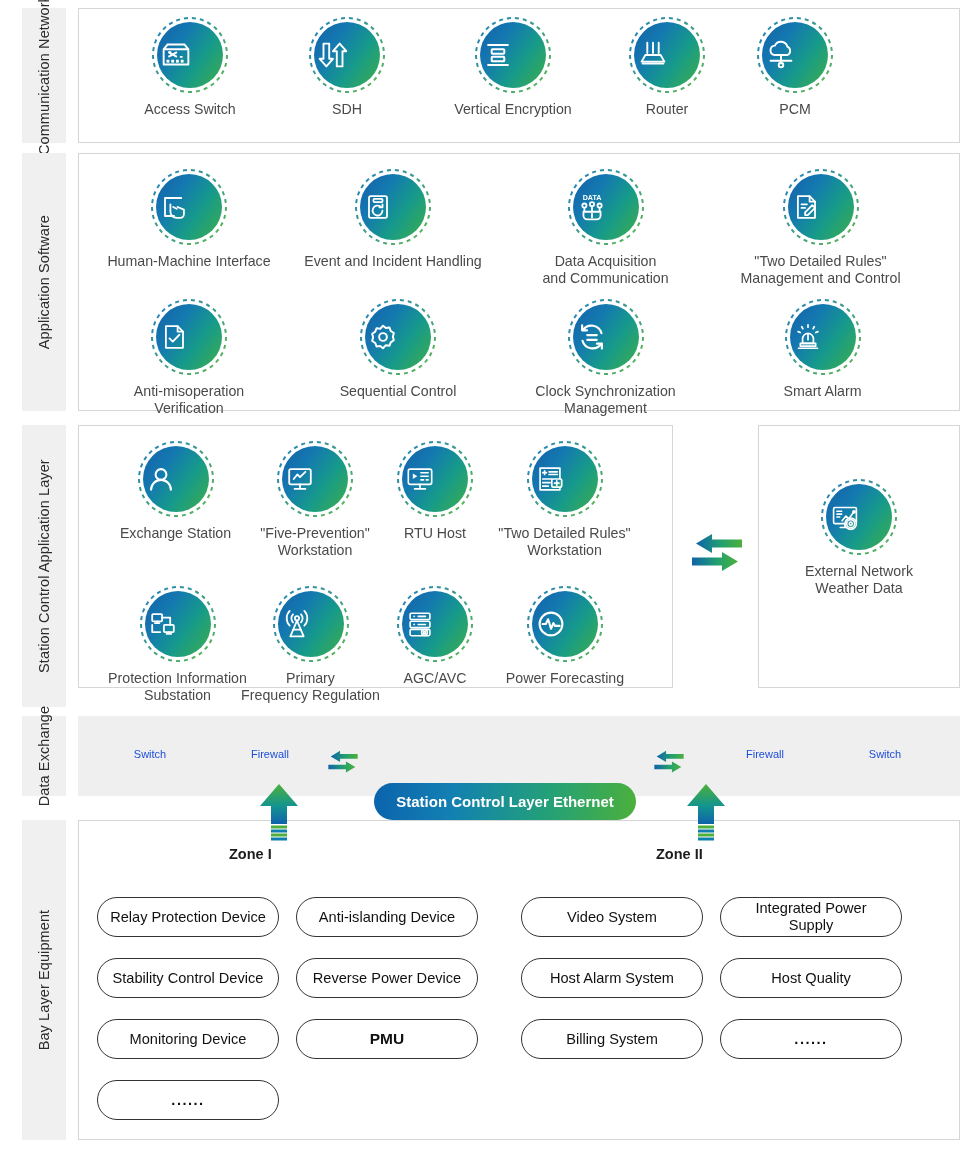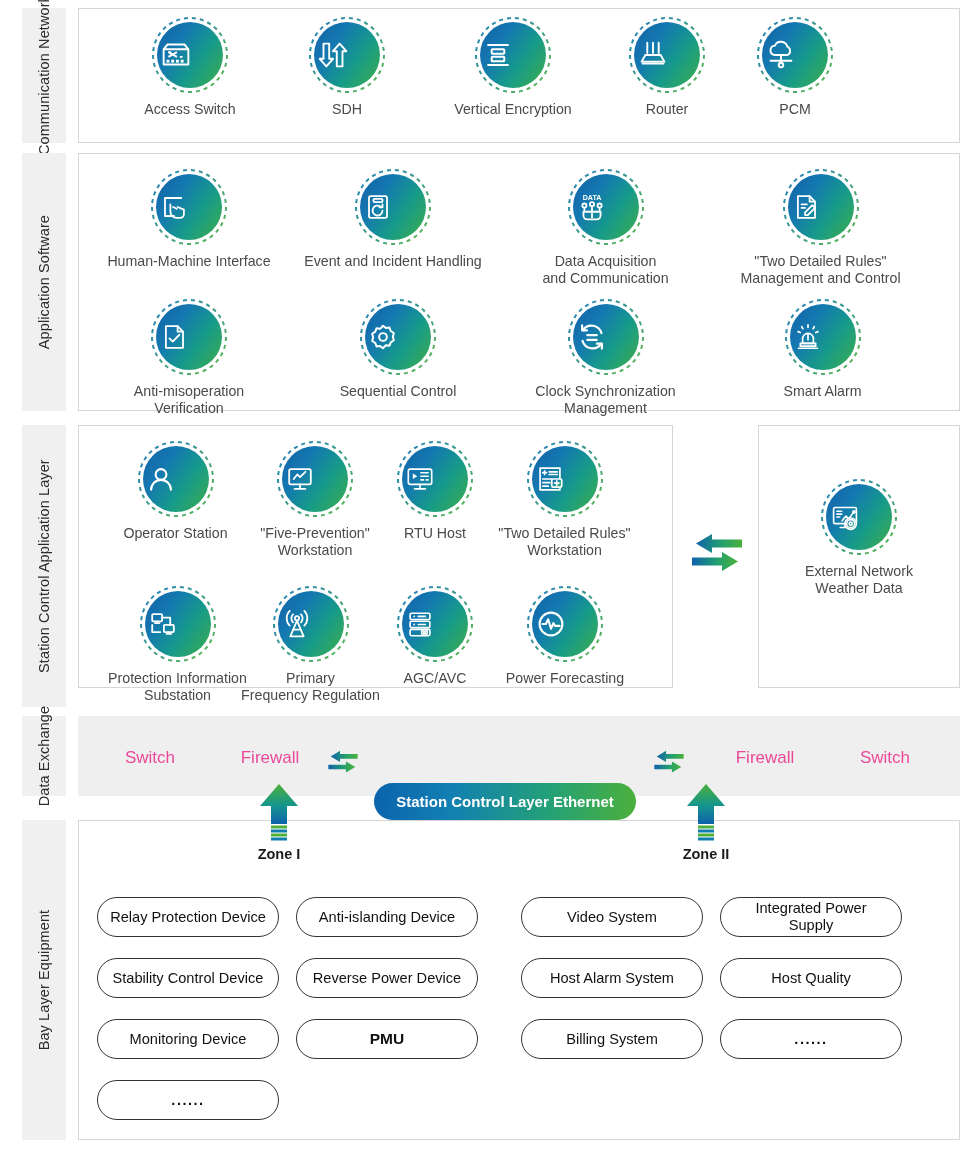--- a/index.html
+++ b/index.html
@@ -80,22 +80,22 @@
     line-height: 1.22;
     white-space: pre-line;
   }
 
   
   .exchange-arrow { position: absolute; }
 
   
   .dx-text {
     position: absolute;
-    font-size: 17px;
-    color: #ec4899;
+    font-size: 11px;
+    color: #1d4ed8;
     white-space: nowrap;
   }
   .eth-pill {
     position: absolute;
     border-radius: 24px;
     background: linear-gradient(95deg, #0b63ad 0%, #1380b2 30%, #23a078 66%, #4cb03b 100%);
     color: #ffffff;
     font-size: 15px;
     font-weight: bold;
     display: flex;
@@ -104,21 +104,20 @@
     white-space: nowrap;
   }
 
   
   .up-arrow { position: absolute; }
   .zone-label {
     position: absolute;
     font-size: 14.5px;
     font-weight: bold;
     color: #1c1c1c;
-    text-align: center;
     white-space: nowrap;
   }
 
   
   .bay-pill {
     position: absolute;
     border: 1.6px solid #333333;
     border-radius: 999px;
     background: #ffffff;
     display: flex;
@@ -430,21 +429,21 @@
       <svg class="dash-ring" viewBox="0 0 78 78">
           <circle cx="39" cy="39" r="37" fill="none" stroke="url(#gRing)" stroke-width="2" stroke-dasharray="4 4"></circle>
         </svg>
       <div class="disc">
         <svg width="36" height="36" viewBox="0 0 40 40" fill="none" stroke="#fff" stroke-width="2.3" stroke-linecap="round">
           <circle cx="20" cy="15" r="6"></circle>
           <path d="M9 32a11 11 0 0 1 22 0"></path>
         </svg>
       </div>
     </div>
-    <div class="cap">Operator Station</div>
+    <div class="cap">Exchange Station</div>
   </div>
 
   <div class="tile" style="left:240px;top:440px;width:150px;">
     <div class="circle-wrap">
       <svg class="dash-ring" viewBox="0 0 78 78">
           <circle cx="39" cy="39" r="37" fill="none" stroke="url(#gRing)" stroke-width="2" stroke-dasharray="4 4"></circle>
         </svg>
       <div class="disc">
         <svg width="36" height="36" viewBox="0 0 40 40" fill="none" stroke="#fff" stroke-width="2" stroke-linejoin="round" stroke-linecap="round">
           <rect x="8" y="9" width="24" height="17" rx="2"></rect>

